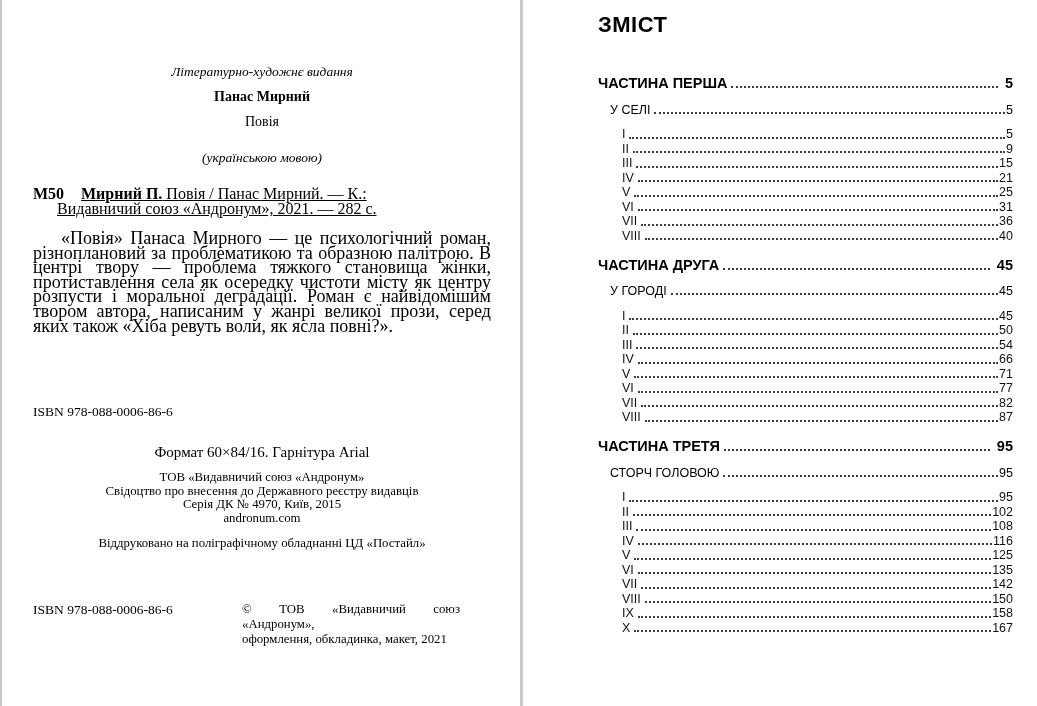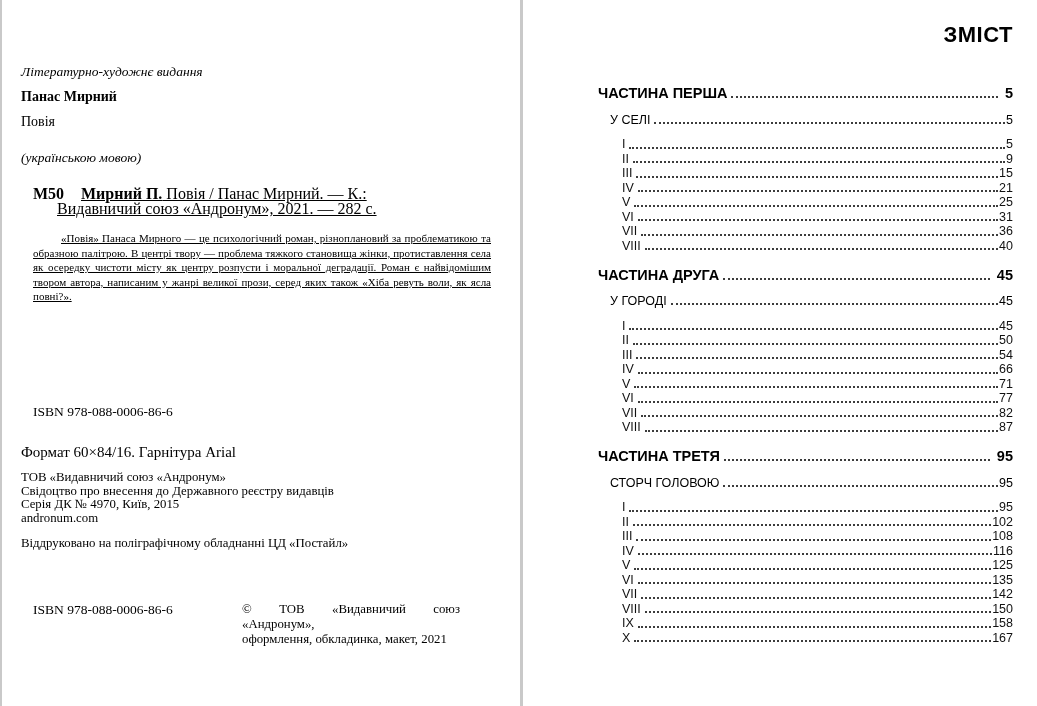--- a/index.html
+++ b/index.html
@@ -7,48 +7,48 @@
     width:1037px;height:706px;background:#ffffff;
     font-family:"Liberation Serif", serif;color:#000;
     overflow:hidden;position:relative;
   }
   .spread{position:absolute;inset:0;background:#fff;}
   .edge-line{position:absolute;left:0;top:0;width:2px;height:706px;background:#c9c9c9;}
   .page-divider{position:absolute;left:520px;top:0;width:3px;height:706px;background:#c9c9c9;}
 
   
   .left-page{position:absolute;left:3px;top:0;width:517px;height:706px;font-family:"Liberation Serif", serif;}
-  .lp-center{position:absolute;left:18px;width:458px;text-align:left;}
+  .lp-center{position:absolute;left:30px;width:458px;text-align:center;}
   .edition-note{top:64px;font-style:italic;font-size:13.5px;}
   .author-name{top:89px;font-weight:bold;font-size:14px;}
   .book-title{top:114px;font-weight:normal;font-size:14px;}
   .language-note{top:150px;font-style:italic;font-size:13.5px;}
 
   .bib-block{position:absolute;left:30px;top:186px;width:440px;font-size:16px;line-height:15px;}
   .bib-code{position:absolute;left:0;top:0;font-weight:bold;}
   .bib-text{margin-left:24px;width:382px;text-indent:24px;text-align:left;text-decoration:underline;}
   .bib-author{font-weight:bold;}
 
-  .annotation{position:absolute;left:30px;top:231px;width:458px;font-size:11px;line-height:14.6px;
-    text-align:justify;text-indent:28px;text-decoration:underline;}
+  .annotation{position:absolute;left:30px;top:231px;width:458px;font-size:18px;line-height:14.6px;
+    text-align:justify;text-indent:28px;}
 
   .isbn-top{position:absolute;left:30px;top:404px;font-size:13.5px;}
   .format-line{top:444px;font-size:15px;}
   .publisher-block{top:471px;font-size:12.8px;line-height:13.6px;}
   .print-block{top:537px;font-size:12.8px;line-height:13.6px;}
 
   .isbn-bottom{position:absolute;left:30px;top:602px;font-size:13.5px;}
   .copyright-block{position:absolute;left:239px;top:602px;width:218px;font-size:12.8px;line-height:15px;text-align:left;}
   .copyright-block div:first-child{text-align:justify;text-align-last:justify;}
 
   
   .right-page{position:absolute;left:523px;top:0;width:514px;height:706px;
     font-family:"Liberation Sans", sans-serif;color:#000;}
   .toc-content{position:absolute;left:75px;top:0;width:415px;}
-  .toc-title{margin-top:22px;height:26px;line-height:26px;text-align:right;
+  .toc-title{margin-top:12px;height:26px;line-height:26px;text-align:left;
     font-size:22px;font-weight:bold;letter-spacing:0.5px;}
   .toc-list{margin-top:37px;}
   .toc-row{display:flex;align-items:flex-end;}
   .toc-l1{height:17px;line-height:17px;font-size:14.5px;font-weight:bold;margin:13.5px 0 10.5px 0;}
   .toc-row.first{margin-top:0;}
   .toc-l2{height:14px;line-height:14px;font-size:12.5px;font-weight:normal;margin:0 0 10.5px 0;padding-left:12px;}
   .toc-l3{height:14.5px;line-height:14.5px;font-size:12.5px;font-weight:normal;padding-left:24px;color:#111;}
   .toc-label{white-space:nowrap;}
   .toc-dots{flex:1;border-bottom:2px dotted #3c3c3c;margin:0 1px 3px 4px;min-width:20px;}
   .toc-l1 .toc-dots{margin-right:7px;margin-bottom:4px;}

